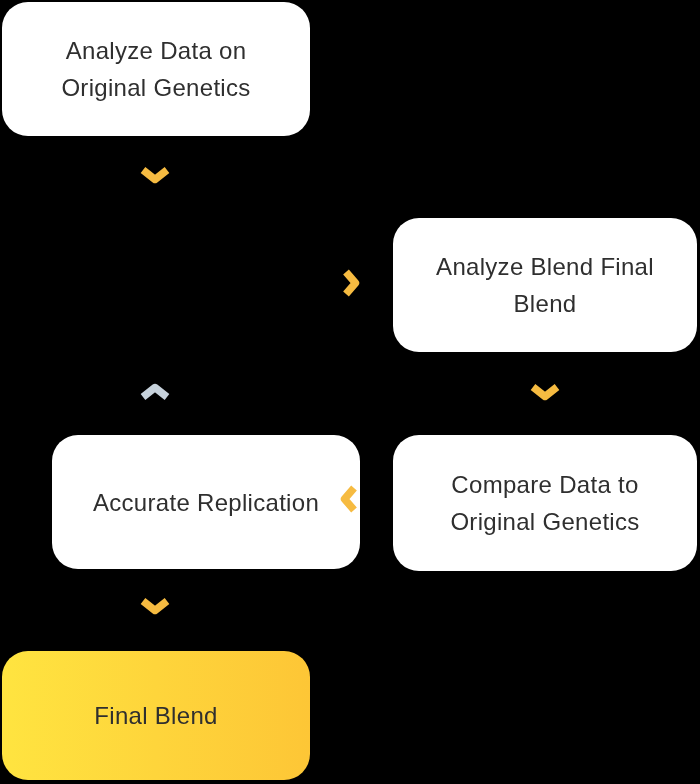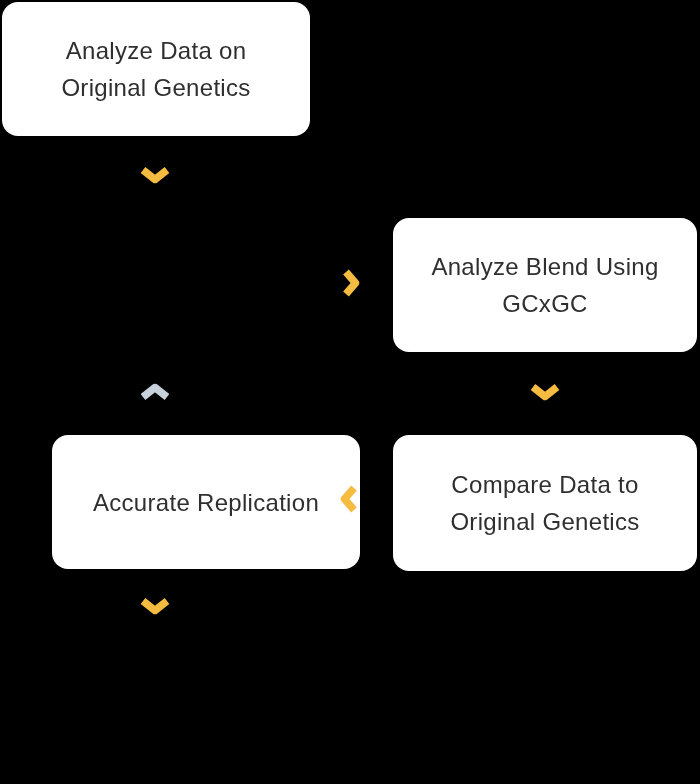--- a/index.html
+++ b/index.html
@@ -7,21 +7,21 @@
     position:relative;
     width:700px;
     height:784px;
     background:var(--bg,#000);
     overflow:hidden;
     font-family:"Liberation Sans", sans-serif;
   }
   .node{
     position:absolute;
     background:var(--box-bg,#fff);
-    border-radius:16px;
+    border-radius:26px;
     display:flex;
     flex-direction:column;
     justify-content:center;
     align-items:center;
     text-align:center;
     color:var(--text,#2f2f2f);
     font-size:24px;
     line-height:37px;
     letter-spacing:0.3px;
     font-weight:400;
@@ -64,22 +64,22 @@
   <svg class="arrow arrow-yellow" id="arrow-down-1" width="36" height="22" viewBox="0 0 36 22">
     <polyline points="6,6 18,15.5 30,6"></polyline>
   </svg>
 
 
   <svg class="arrow arrow-yellow" id="arrow-right-1" width="22" height="36" viewBox="0 0 22 36">
     <polyline points="7,7 16.5,18 7,29"></polyline>
   </svg>
 
   <div class="node" id="node-analyze-blend">
-    <span class="line">Analyze Blend Using</span>
-    <span class="line">GCxGC</span>
+    <span class="line">Analyze Blend Final</span>
+    <span class="line">Blend</span>
   </div>
 
   <svg class="arrow arrow-gray" id="arrow-up-1" width="36" height="22" viewBox="0 0 36 22">
     <polyline points="6,16 18,6.5 30,16"></polyline>
   </svg>
 
   <svg class="arrow arrow-yellow" id="arrow-down-2" width="36" height="22" viewBox="0 0 36 22">
     <polyline points="6,6 18,15.5 30,6"></polyline>
   </svg>
 
@@ -93,14 +93,17 @@
 
   <div class="node" id="node-compare-data">
     <span class="line">Compare Data to</span>
     <span class="line">Original Genetics</span>
   </div>
 
   <svg class="arrow arrow-yellow" id="arrow-down-3" width="36" height="22" viewBox="0 0 36 22">
     <polyline points="6,6 18,15.5 30,6"></polyline>
   </svg>
 
+  <div class="node" id="node-final-blend">
+    <span class="line">Final Blend</span>
+  </div>
 
 </div>
 
 </body></html>

